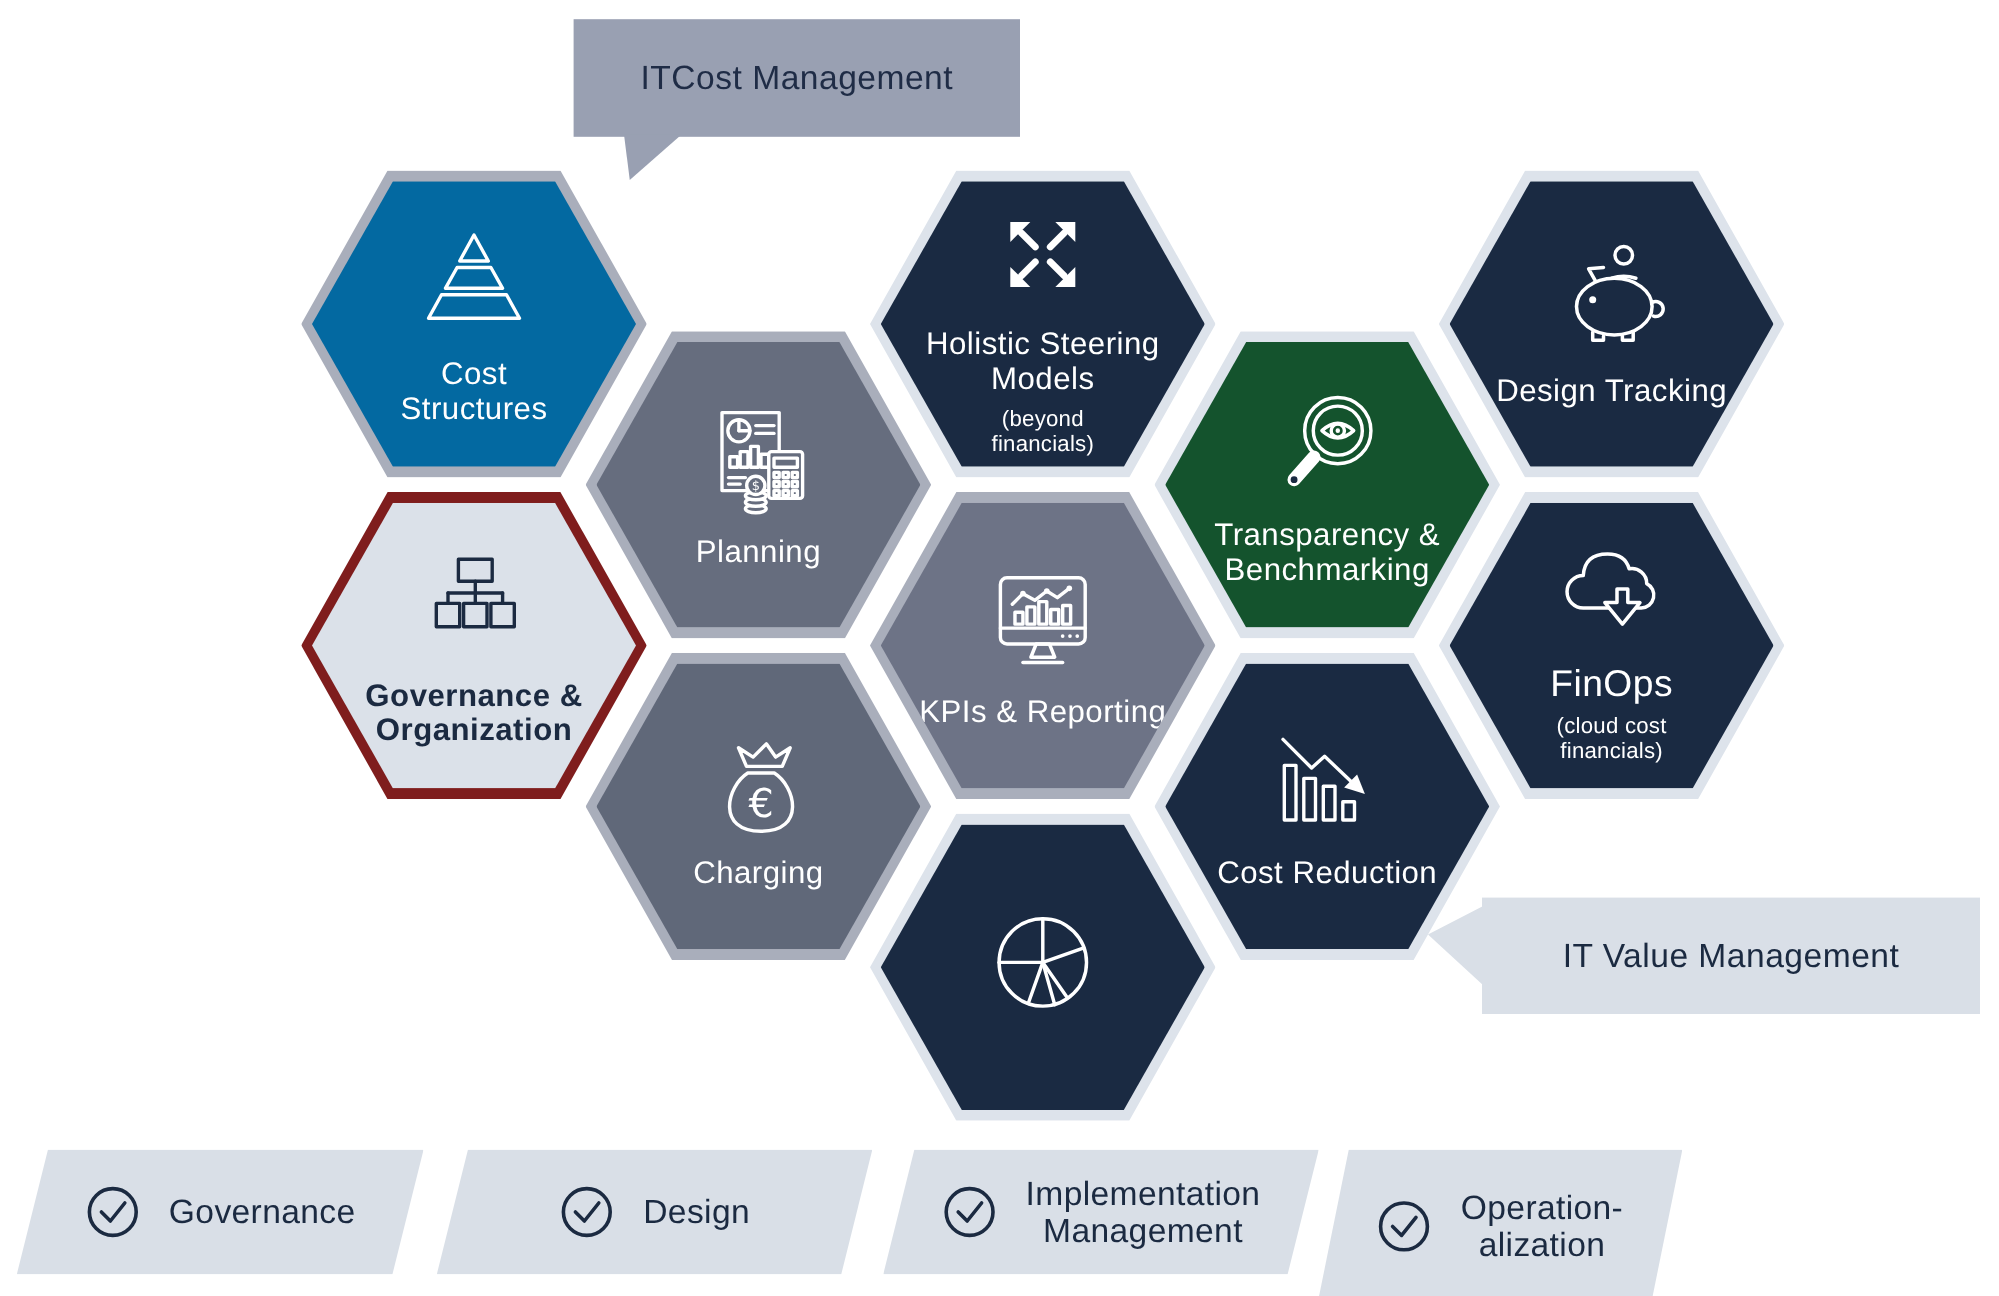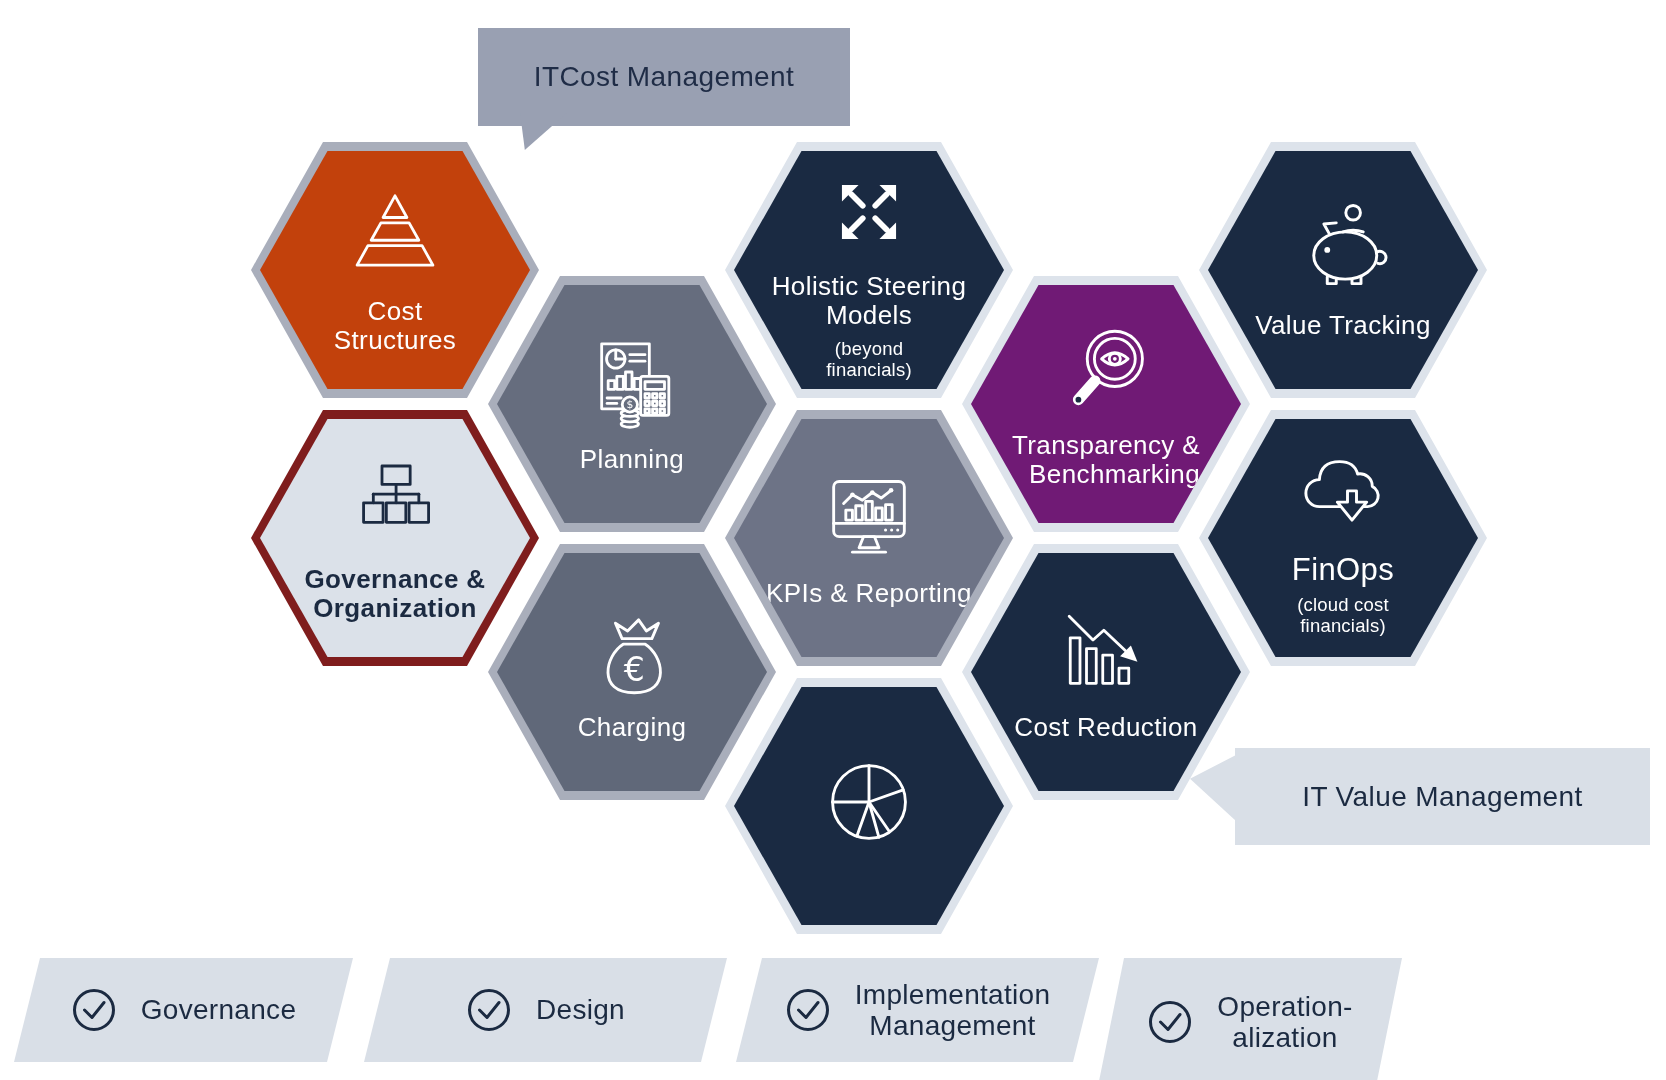--- a/index.html
+++ b/index.html
@@ -12,21 +12,21 @@
     clip-path:polygon(25% 0,75% 0,100% 50%,75% 100%,25% 100%,0 50%);
     display:flex;flex-direction:column;align-items:center;justify-content:center;text-align:center;}
   .hex-icon{height:104px;display:flex;align-items:center;justify-content:center;margin-bottom:8px;}
   .hex-icon svg{display:block;}
   .hex-label{font-size:26px;line-height:1.13;letter-spacing:.4px;}
   .hex-label.big{font-size:31px;}
   .hex-sub{font-size:18.5px;line-height:1.15;margin-top:7px;letter-spacing:.2px;}
   
   .callout{position:absolute;display:flex;align-items:center;justify-content:center;
     font-size:28px;letter-spacing:.4px;}
-  .callout-top{left:478px;top:28px;width:372px;height:98px;background:#99a0b2;color:#1f2c46;}
+  .callout-top{left:478px;top:16px;width:372px;height:98px;background:#99a0b2;color:#1f2c46;}
   .callout-top-tail{position:absolute;left:520px;top:112px;width:48px;height:38px;background:#99a0b2;
     clip-path:polygon(0 0,100% 0,10% 100%);}
   .callout-right{left:1235px;top:748px;width:415px;height:97px;background:#d9dfe7;color:#1b2a41;}
   .callout-right-tail{position:absolute;left:1190px;top:755px;width:46px;height:66px;background:#d9dfe7;
     clip-path:polygon(100% 0,0 36%,100% 100%);}
   
   .phase{position:absolute;display:flex;align-items:center;justify-content:center;gap:24px;}
   .phase-label{font-size:28px;line-height:1.12;letter-spacing:.3px;text-align:center;}
   .phase svg{display:block;flex:0 0 auto;}
 </style>
@@ -40,21 +40,21 @@
   </div>
   <div class="callout-top-tail" style="background: rgb(153, 160, 178);"></div>
 
   <div class="callout callout-right" style="background: rgb(217, 223, 231); color: rgb(27, 42, 65); align-items: center;">
     <span>IT Value Management</span>
   </div>
   <div class="callout-right-tail" style="background: rgb(217, 223, 231);"></div>
 
   <div id="hexes">
       <div class="hex-outer" style="left: 251px; top: 142px; background: rgb(169, 174, 187);">
-        <div class="hex-inner" style="background: #c2410c; color: rgb(255, 255, 255); --hexfill: #596173;">
+        <div class="hex-inner" style="background: #0369a1; color: rgb(255, 255, 255); --hexfill: #596173;">
           <div class="hex-icon">
             <svg width="104" height="104" viewBox="0 0 96 96" fill="none" stroke="currentColor" stroke-width="2.6" stroke-linecap="round" stroke-linejoin="round">
    <polygon points="48,10 59,30 37,30"></polygon>
    <polygon points="35,35 61,35 70,51 26,51"></polygon>
    <polygon points="23,56 73,56 83,74 13,74"></polygon>
             </svg>
           </div>
           <div class="hex-label">
             <div>Cost</div>
             <div>Structures</div>
@@ -97,21 +97,21 @@
    <path d="M48,31 q9,-3 18,0"></path>
    <ellipse cx="50" cy="52" rx="28" ry="21"></ellipse>
    <path d="M34,71 v6 h8 v-3"></path>
               <path d="M56,74 v3 h8 v-6"></path>
    <path d="M36,33 l-5,-9 l11,-1"></path>
    <circle cx="34" cy="47" r="2.6" fill="currentColor" stroke="none"></circle>
    <path d="M78,49 a5.5,5.5 0 1,1 1,10"></path>
             </svg>
           </div>
           <div class="hex-label">
-            <div>Value Tracking</div>
+            <div>Design Tracking</div>
           </div>
         </div>
       </div>
       <div class="hex-outer" style="left: 488px; top: 276px; background: rgb(169, 174, 187);">
         <div class="hex-inner" style="background: rgb(102, 109, 126); color: rgb(255, 255, 255); --hexfill: #666d7e;">
           <div class="hex-icon">
             <svg width="104" height="104" viewBox="0 0 96 96" fill="none" stroke="currentColor" stroke-width="2.6" stroke-linecap="round" stroke-linejoin="round">
    <rect x="20" y="10" width="44" height="60"></rect>
    <circle cx="33" cy="24" r="8.5"></circle>
               <line x1="33" y1="24" x2="33" y2="15.5"></line>
@@ -145,21 +145,21 @@
                 <rect x="74" y="70" width="4" height="4"></rect>
               </g>
             </svg>
           </div>
           <div class="hex-label">
             <div>Planning</div>
           </div>
         </div>
       </div>
       <div class="hex-outer" style="left: 962px; top: 276px; background: rgb(221, 227, 235);">
-        <div class="hex-inner" style="background: #701a75; color: rgb(255, 255, 255); text-align: right; --hexfill: #1a2a42;">
+        <div class="hex-inner" style="background: #14532d; color: rgb(255, 255, 255); --hexfill: #1a2a42;">
           <div class="hex-icon">
             <svg width="106" height="106" viewBox="0 0 96 96" fill="none" stroke="currentColor" stroke-width="2.6" stroke-linecap="round" stroke-linejoin="round">
    <line x1="38" y1="57" x2="23" y2="74" stroke-width="10"></line>
    <circle cx="23" cy="74" r="2.6" fill="var(--hexfill)" stroke="none"></circle>
    <circle cx="56" cy="37" r="25"></circle>
               <circle cx="56" cy="37" r="18.5"></circle>
    <path d="M44,37 q12,-11 24,0 q-12,11 -24,0 z"></path>
    <circle cx="56" cy="37" r="5"></circle>
               <circle cx="56" cy="37" r="1.7" fill="currentColor" stroke="none"></circle>
             </svg>

